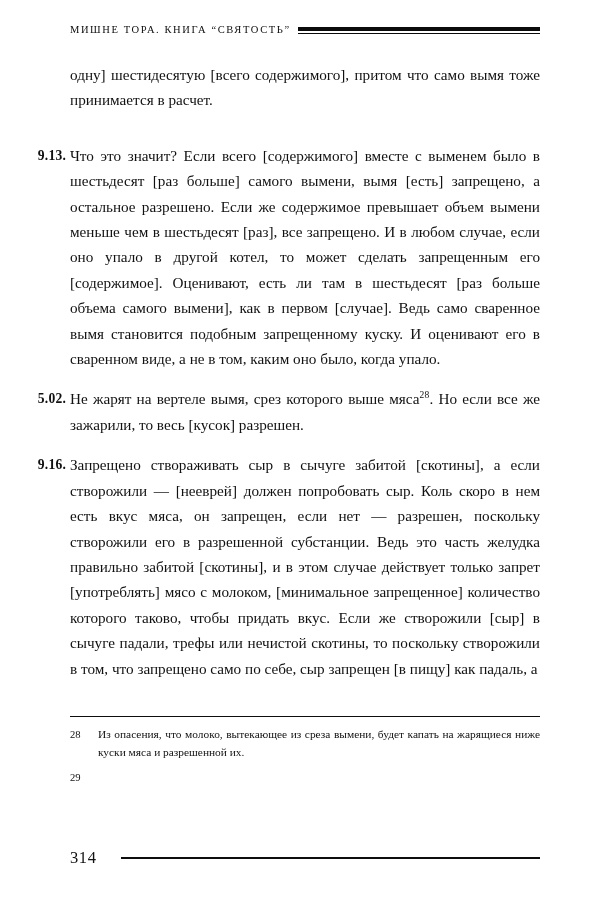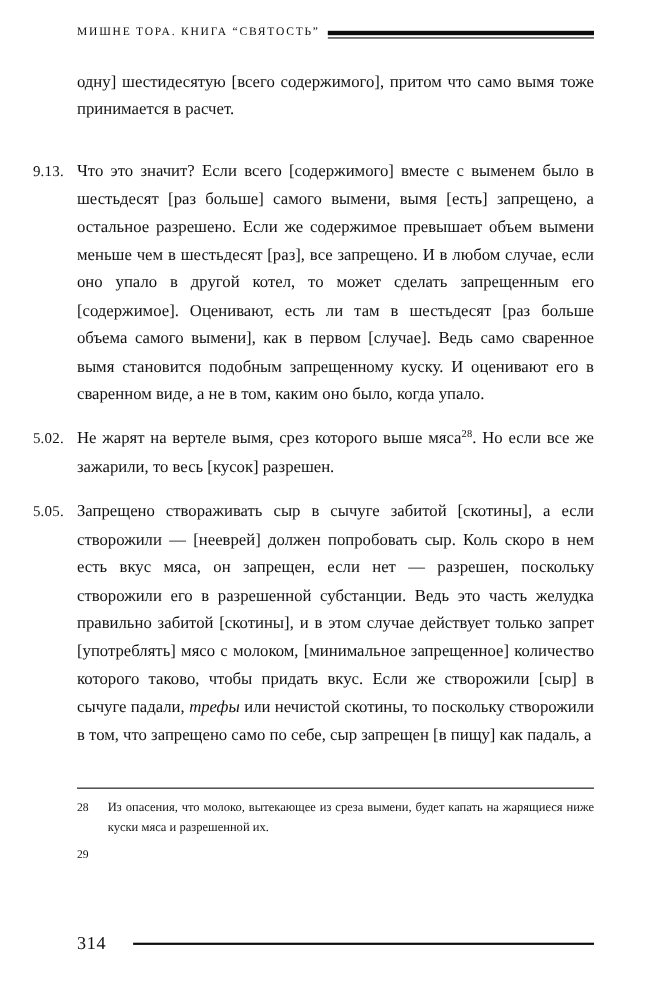--- a/index.html
+++ b/index.html
@@ -16,21 +16,21 @@
     overflow: hidden;
   }
 
   
   .running-head {
     position: absolute;
     left: 70px;
     top: 24px;
     width: 470px;
     display: flex;
-    align-items: flex-end;
+    align-items: center;
     gap: 7px;
   }
   .running-head-title {
     font-size: 10.5px;
     letter-spacing: 1.6px;
     text-transform: uppercase;
     white-space: nowrap;
     font-weight: 400;
     color: #0c0c0c;
   }
@@ -79,33 +79,34 @@
   }
   .para:last-child { margin-bottom: 0; }
 
   .section-number {
     position: absolute;
     left: 0;
     top: 0;
     width: 44px;
     font-size: 13.6px;
     line-height: 25.4px;
-    text-align: center;
+    text-align: right;
     letter-spacing: 0.2px;
     white-space: nowrap;
+    font-weight: bold;
   }
 
   .fn-ref {
     font-size: 9.5px;
     vertical-align: super;
     line-height: 0;
     letter-spacing: 0.2px;
   }
 
-  .it { font-style: italic; }
+  .it { }
 
   
   .footnotes {
     position: absolute;
     left: 70px;
     top: 716px;
     width: 470px;
   }
   .footnote-rule {
     width: 470px;
@@ -171,21 +172,21 @@
     <span>Что это значит? Если всего [содержимого] вместе с выменем было в шестьдесят [раз больше] самого вымени, вымя [есть] запрещено, а остальное разрешено. Если же содержимое превышает объем вымени меньше чем в шестьдесят [раз], все запрещено. И в любом случае, если оно упало в другой котел, то может сделать запрещенным его [содержимое]. Оценивают, есть ли там в шестьдесят [раз больше объема самого вымени], как в первом [случае]. Ведь само сваренное вымя становится подобным запрещенному куску. И оценивают его в сваренном виде, а не в том, каким оно было, когда упало.</span>
   </p>
 
   <p class="para">
     <span class="section-number">5.02.</span>
     <span>Не жарят на вертеле вымя, срез которого выше мяса</span><sup class="fn-ref">28</sup><span>. Но если все же зажарили, то весь [кусок] разрешен.</span>
   </p>
 
 
   <p class="para">
-    <span class="section-number">5.05.</span>
+    <span class="section-number">9.16.</span>
     <span>Запрещено створаживать сыр в сычуге забитой [скотины], а если створожили — [нееврей] должен попробовать сыр. Коль скоро в нем есть вкус мяса, он запрещен, если нет — разрешен, поскольку створожили его в разрешенной субстанции. Ведь это часть желудка правильно забитой [скотины], и в этом случае действует только запрет [употреблять] мясо с молоком, [минимальное запрещенное] количество которого таково, чтобы придать вкус. Если же створожили [сыр] в сычуге падали, </span><span class="it">трефы</span><span> или нечистой скотины, то поскольку створожили в том, что запрещено само по себе, сыр запрещен [в пищу] как падаль, а</span>
   </p>
 
 </div>
 
 <div class="footnotes">
   <div class="footnote-rule"></div>
 
   <div class="footnote">
     <span class="footnote-number">28</span>

